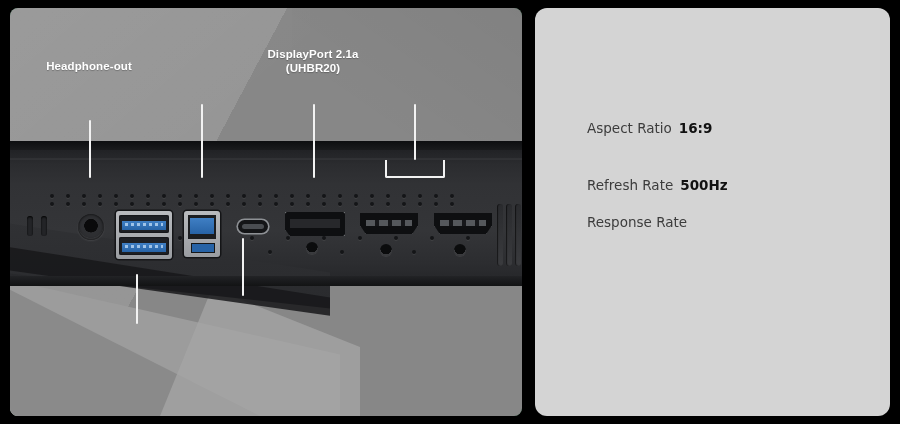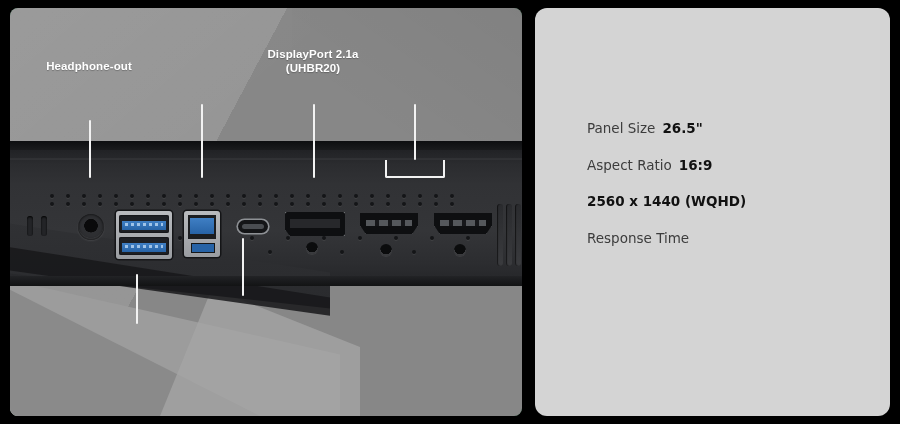--- a/index.html
+++ b/index.html
@@ -347,29 +347,28 @@
 
     <div class="callout" style="left:9px;top:52px;width:140px">Headphone-out</div>
     <div class="callout" style="left:240px;top:40px;width:126px">DisplayPort 2.1a
 (UHBR20)</div>
 
   </div>
 
   <div class="spec-panel">
     <div class="spec-list" id="spec-list">
         <div class="spec-row">
-          <span class="spec-label">Panel Size</span>
-          <span class="spec-value">26.5"</span>
-        </div>
-        <div class="spec-row">
           <span class="spec-label">Aspect Ratio</span>
           <span class="spec-value">16:9</span>
         </div>
         <div class="spec-row">
-          <span class="spec-value">2560 x 1440 (WQHD)</span>
         </div>
         <div class="spec-row">
-          <span class="spec-label">Response Time</span>
+          <span class="spec-label">Refresh Rate</span>
+          <span class="spec-value">500Hz</span>
         </div>
+        <div class="spec-row">
+          <span class="spec-label">Response Rate</span>
+        </div>
       </div>
   </div>
 
 </div>
 
 </body></html>

